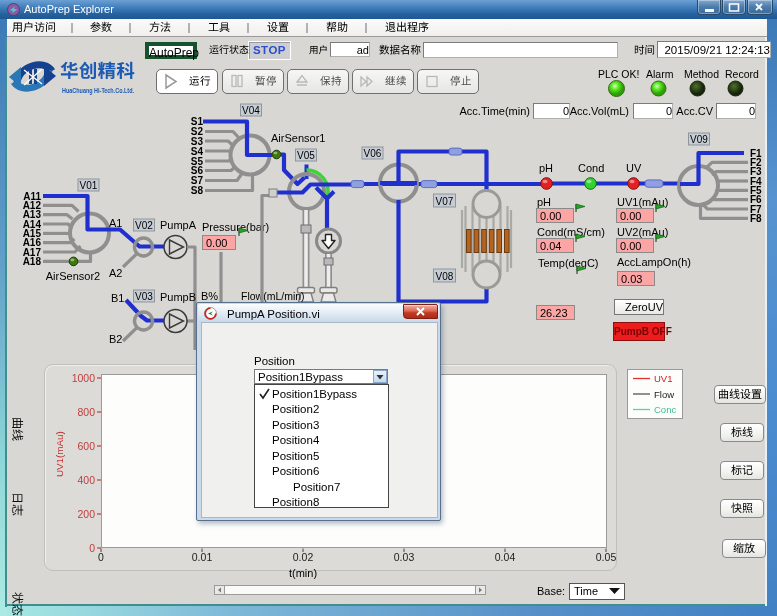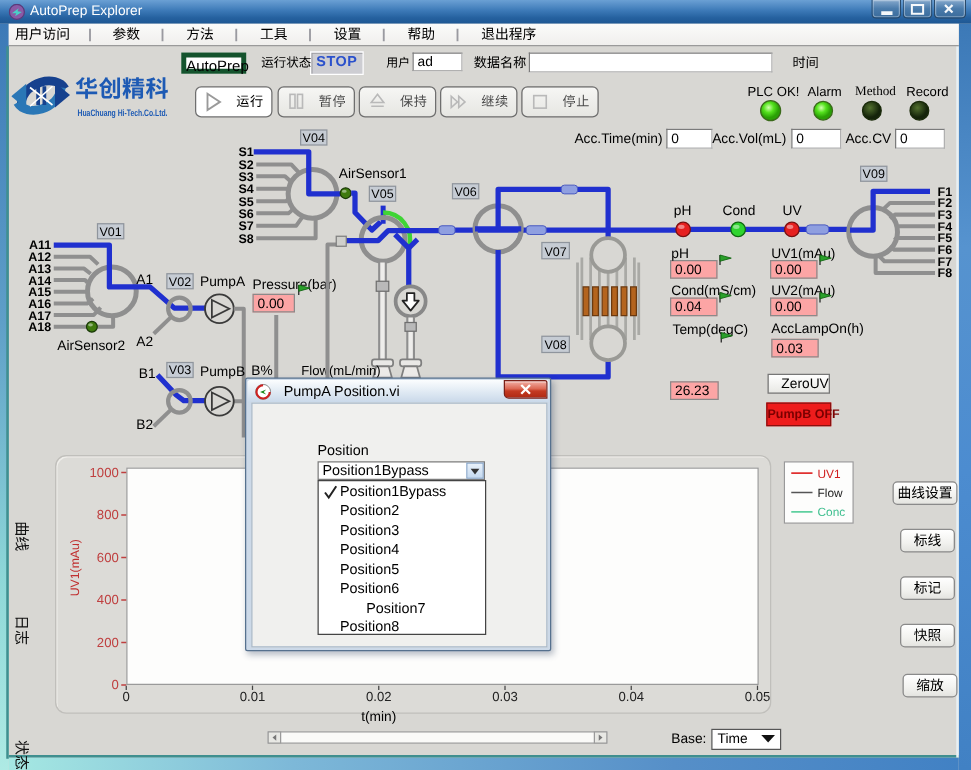--- a/index.html
+++ b/index.html
@@ -1,18 +1,18 @@
 <!DOCTYPE html>
 <html><head><meta charset="utf-8"><style>
 *{margin:0;padding:0;box-sizing:border-box;}
 body{font-family:"Liberation Sans",sans-serif;}
 #w{position:relative;width:777px;height:616px;overflow:hidden;background:#d8d7d3;}
 .abs{position:absolute;}
 .txt{position:absolute;font-size:11px;color:#000;white-space:nowrap;line-height:1;}
-.fld{position:absolute;background:#fff;border:1px solid #7b7b7b;border-color:#7b7b7b #b0b0b0 #b0b0b0 #7b7b7b;font-size:11px;color:#000;padding:1px 0 0 3px;white-space:nowrap;line-height:1.2;}
+.fld{position:absolute;background:#fff;border:1px solid #7b7b7b;border-color:#7b7b7b #b0b0b0 #b0b0b0 #7b7b7b;font-size:11px;color:#000;padding:1px 0 0 3px;white-space:nowrap;line-height:1.2;text-align:right;}
 .yfld{position:absolute;background:#fca5a5;border:1px solid #8a8a8a;font-size:11px;color:#000;padding:1px 0 0 3px;white-space:nowrap;line-height:1.2;}
 .btn{position:absolute;background:linear-gradient(#ffffff,#f2f2ef 60%,#e4e4e0);border:1px solid #8a8a8a;border-radius:4px;}
 </style></head><body>
 <div id="w">
 <div class="abs" style="left:0;top:0;width:777px;height:19px;background:linear-gradient(#6ba0d4,#3c79b7 45%,#25619f 75%,#1e5793);"></div>
 <div class="abs" style="left:0;top:19px;width:7px;height:597px;background:linear-gradient(#3c79b7,#5f9fc8 40%,#8fd8d8 75%,#aeeae4);"></div>
 <div class="abs" style="left:767px;top:19px;width:10px;height:597px;background:linear-gradient(#3c79b7,#5693cf 30%,#4c8cd0 60%,#4181c4);"></div>
 <div class="abs" style="left:7px;top:606px;width:760px;height:10px;background:linear-gradient(90deg,#a5e8e2,#7db8d8 30%,#568fc8 70%,#4181c4);"></div>
 <svg class="abs" style="left:7px;top:3px" width="13" height="13">
 <circle cx="6.5" cy="6.5" r="6" fill="#8a5aa6"></circle>
@@ -203,20 +203,21 @@
       <path d="M577,266 l9,2.5 -9,2.5 z" fill="#2aa02a" stroke="#116611" stroke-width="0.7"></path>
 <path d="M656,204 v8" stroke="#222" stroke-width="1"></path>
       <path d="M656,204 l9,2.5 -9,2.5 z" fill="#2aa02a" stroke="#116611" stroke-width="0.7"></path>
 <path d="M656,234 v8" stroke="#222" stroke-width="1"></path>
       <path d="M656,234 l9,2.5 -9,2.5 z" fill="#2aa02a" stroke="#116611" stroke-width="0.7"></path>
 </svg>
 <div class="abs" style="left:145px;top:42px;width:52px;height:17px;background:#fff;border:4px solid #14532d;font-size:12px;text-align:center;line-height:15px;color:#000;">AutoPrep</div>
 <div class="abs" style="left:248px;top:41px;width:43px;height:19px;background:#cdcdd2;border:1px solid #fff;box-shadow:inset 1px 1px 0 #9a9aa0;text-align:center;font-size:11.5px;font-weight:bold;color:#2a50cc;line-height:17px;letter-spacing:0.5px;">STOP</div>
 <div class="fld" style="left:330px;top:42px;width:40px;height:15px;">ad</div>
 <div class="fld" style="left:423px;top:42px;width:195px;height:16px;"></div>
+<div class="fld" style="left:657px;top:41px;width:114px;height:17px;font-size:11.5px;padding-top:2px;">2015/09/21 12:24:13</div>
 <svg class="abs" style="left:9px;top:58px" width="48" height="37" fill="none">
 <path d="M8,25 C10,7 36,1 43,13" stroke="#16418e" stroke-width="7"></path>
 <path d="M40,12 C38,30 12,36 5,24" stroke="#2a77b6" stroke-width="7"></path>
 <path d="M0,19 L12,9 L12,29 Z" fill="#2a77b6"></path>
 <path d="M47,18 L35,8 L35,28 Z" fill="#16418e"></path>
 <rect x="20" y="11" width="3" height="15" fill="#16418e"></rect>
       <rect x="25" y="11" width="3" height="15" fill="#16418e"></rect>
 <g stroke="#fff" stroke-width="1.3">
         <path d="M15,12 L33,26 M33,11 L15,27"></path>
       </g>
@@ -260,21 +261,21 @@
           <stop offset="1" stop-color="#15240a"></stop>
         </radialGradient>
       </defs>
 <circle cx="26.5" cy="26.5" r="8" fill="url(#gon)" stroke="#3a6a1a"></circle>
 <circle cx="68.5" cy="26.5" r="7.5" fill="url(#gon)" stroke="#3a6a1a"></circle>
 <circle cx="107.5" cy="26.5" r="7.5" fill="url(#goff)" stroke="#1a2a0a"></circle>
 <circle cx="145.5" cy="26.5" r="7.5" fill="url(#goff)" stroke="#1a2a0a"></circle>
     </svg>
 <div class="txt" style="left:598px;top:69px;font-size:10.5px;">PLC OK!</div>
 <div class="txt" style="left:646px;top:69px;font-size:10.5px;">Alarm</div>
-<div class="txt" style="left:684px;top:69px;font-size:10.5px;font-family:Liberation Serif, serif;">Method</div>
+<div class="txt" style="left:684px;top:69px;font-size:10.5px;">Method</div>
 <div class="txt" style="left:725px;top:69px;font-size:10.5px;">Record</div>
 <div class="yfld" style="left:202px;top:235px;width:34px;height:15px;">0.00</div>
 <div class="yfld" style="left:536px;top:208px;width:38px;height:15px;">0.00</div>
 <div class="yfld" style="left:536px;top:238px;width:38px;height:15px;">0.04</div>
 <div class="yfld" style="left:536px;top:271px;width:39px;height:15px;margin-top:34px;">26.23</div>
 <div class="yfld" style="left:616px;top:208px;width:38px;height:15px;">0.00</div>
 <div class="yfld" style="left:616px;top:238px;width:38px;height:15px;">0.00</div>
 <div class="yfld" style="left:617px;top:271px;width:38px;height:15px;">0.03</div>
 <div class="abs" style="left:614px;top:299px;width:50px;height:16px;background:linear-gradient(#fff,#e8e8e4);border:1px solid #777;font-size:11px;text-align:right;line-height:14px;color:#000;">ZeroUV</div>
 <div class="abs" style="left:613px;top:322px;width:52px;height:19px;background:#ee1c1c;border:1px solid #8a0f0f;font-size:10px;font-weight:bold;text-align:center;line-height:17px;color:#7a0000;white-space:nowrap;">PumpB OFF</div>

